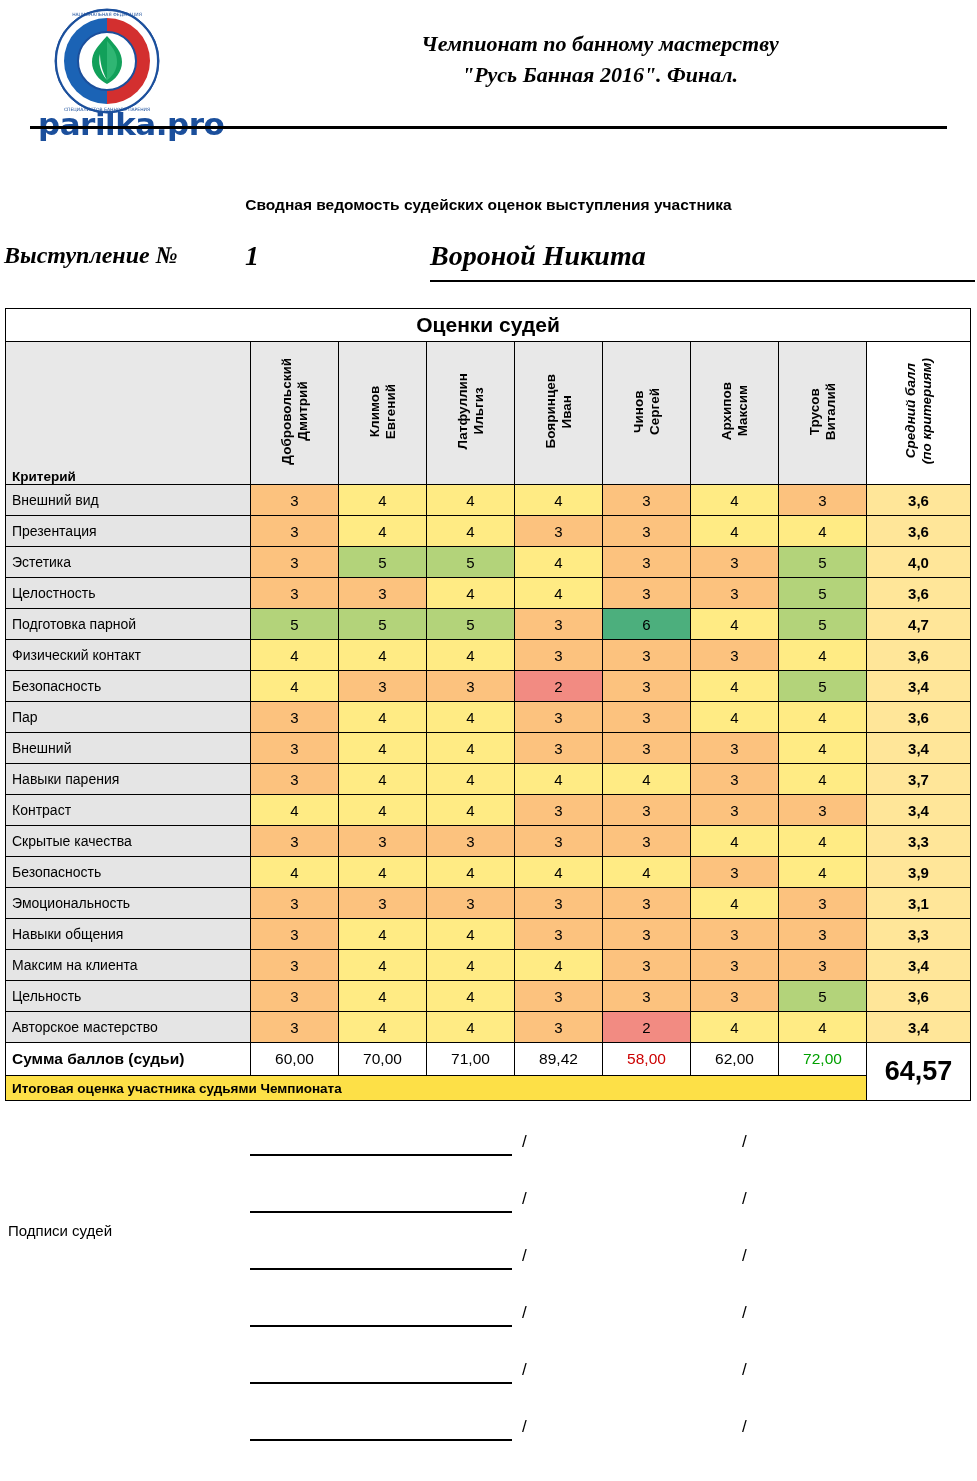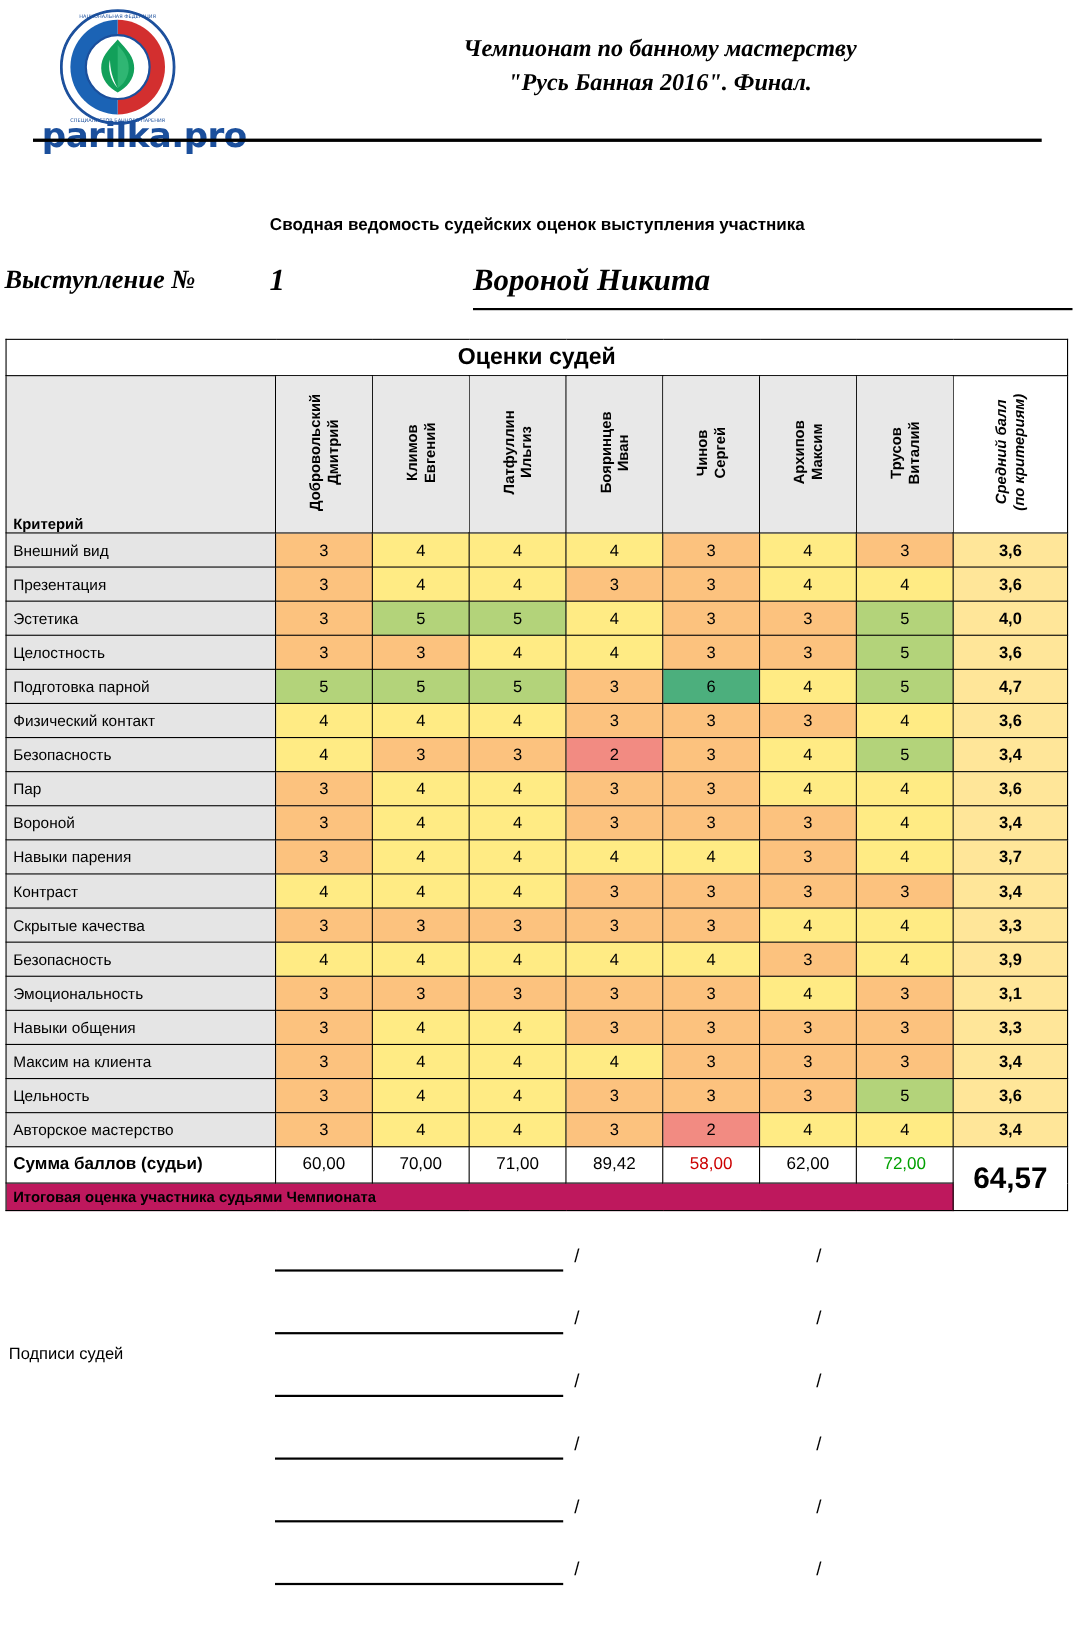--- a/index.html
+++ b/index.html
@@ -223,21 +223,21 @@
   td.total-cell {
     font-size: 27px;
     font-weight: bold;
     background: #ffffff;
   }
   td.final-label {
     text-align: left !important;
     padding-left: 6px !important;
     font-size: 13.5px;
     font-weight: bold;
-    background: #be185d;
+    background: #fde047;
     height: 24px !important;
   }
 
   
   .signatures {
     position: absolute;
     left: 0;
     top: 1130px;
     width: 977px;
   }
@@ -434,21 +434,21 @@
             <td class="score" style="background: rgb(252, 194, 126);">3</td>
             <td class="score" style="background: rgb(255, 235, 132);">4</td>
             <td class="score" style="background: rgb(255, 235, 132);">4</td>
             <td class="score" style="background: rgb(252, 194, 126);">3</td>
             <td class="score" style="background: rgb(252, 194, 126);">3</td>
             <td class="score" style="background: rgb(255, 235, 132);">4</td>
             <td class="score" style="background: rgb(255, 235, 132);">4</td>
             <td class="avg">3,6</td>
           </tr>
           <tr>
-            <td class="crit">Вороной</td>
+            <td class="crit">Внешний</td>
             <td class="score" style="background: rgb(252, 194, 126);">3</td>
             <td class="score" style="background: rgb(255, 235, 132);">4</td>
             <td class="score" style="background: rgb(255, 235, 132);">4</td>
             <td class="score" style="background: rgb(252, 194, 126);">3</td>
             <td class="score" style="background: rgb(252, 194, 126);">3</td>
             <td class="score" style="background: rgb(252, 194, 126);">3</td>
             <td class="score" style="background: rgb(255, 235, 132);">4</td>
             <td class="avg">3,4</td>
           </tr>
           <tr>

